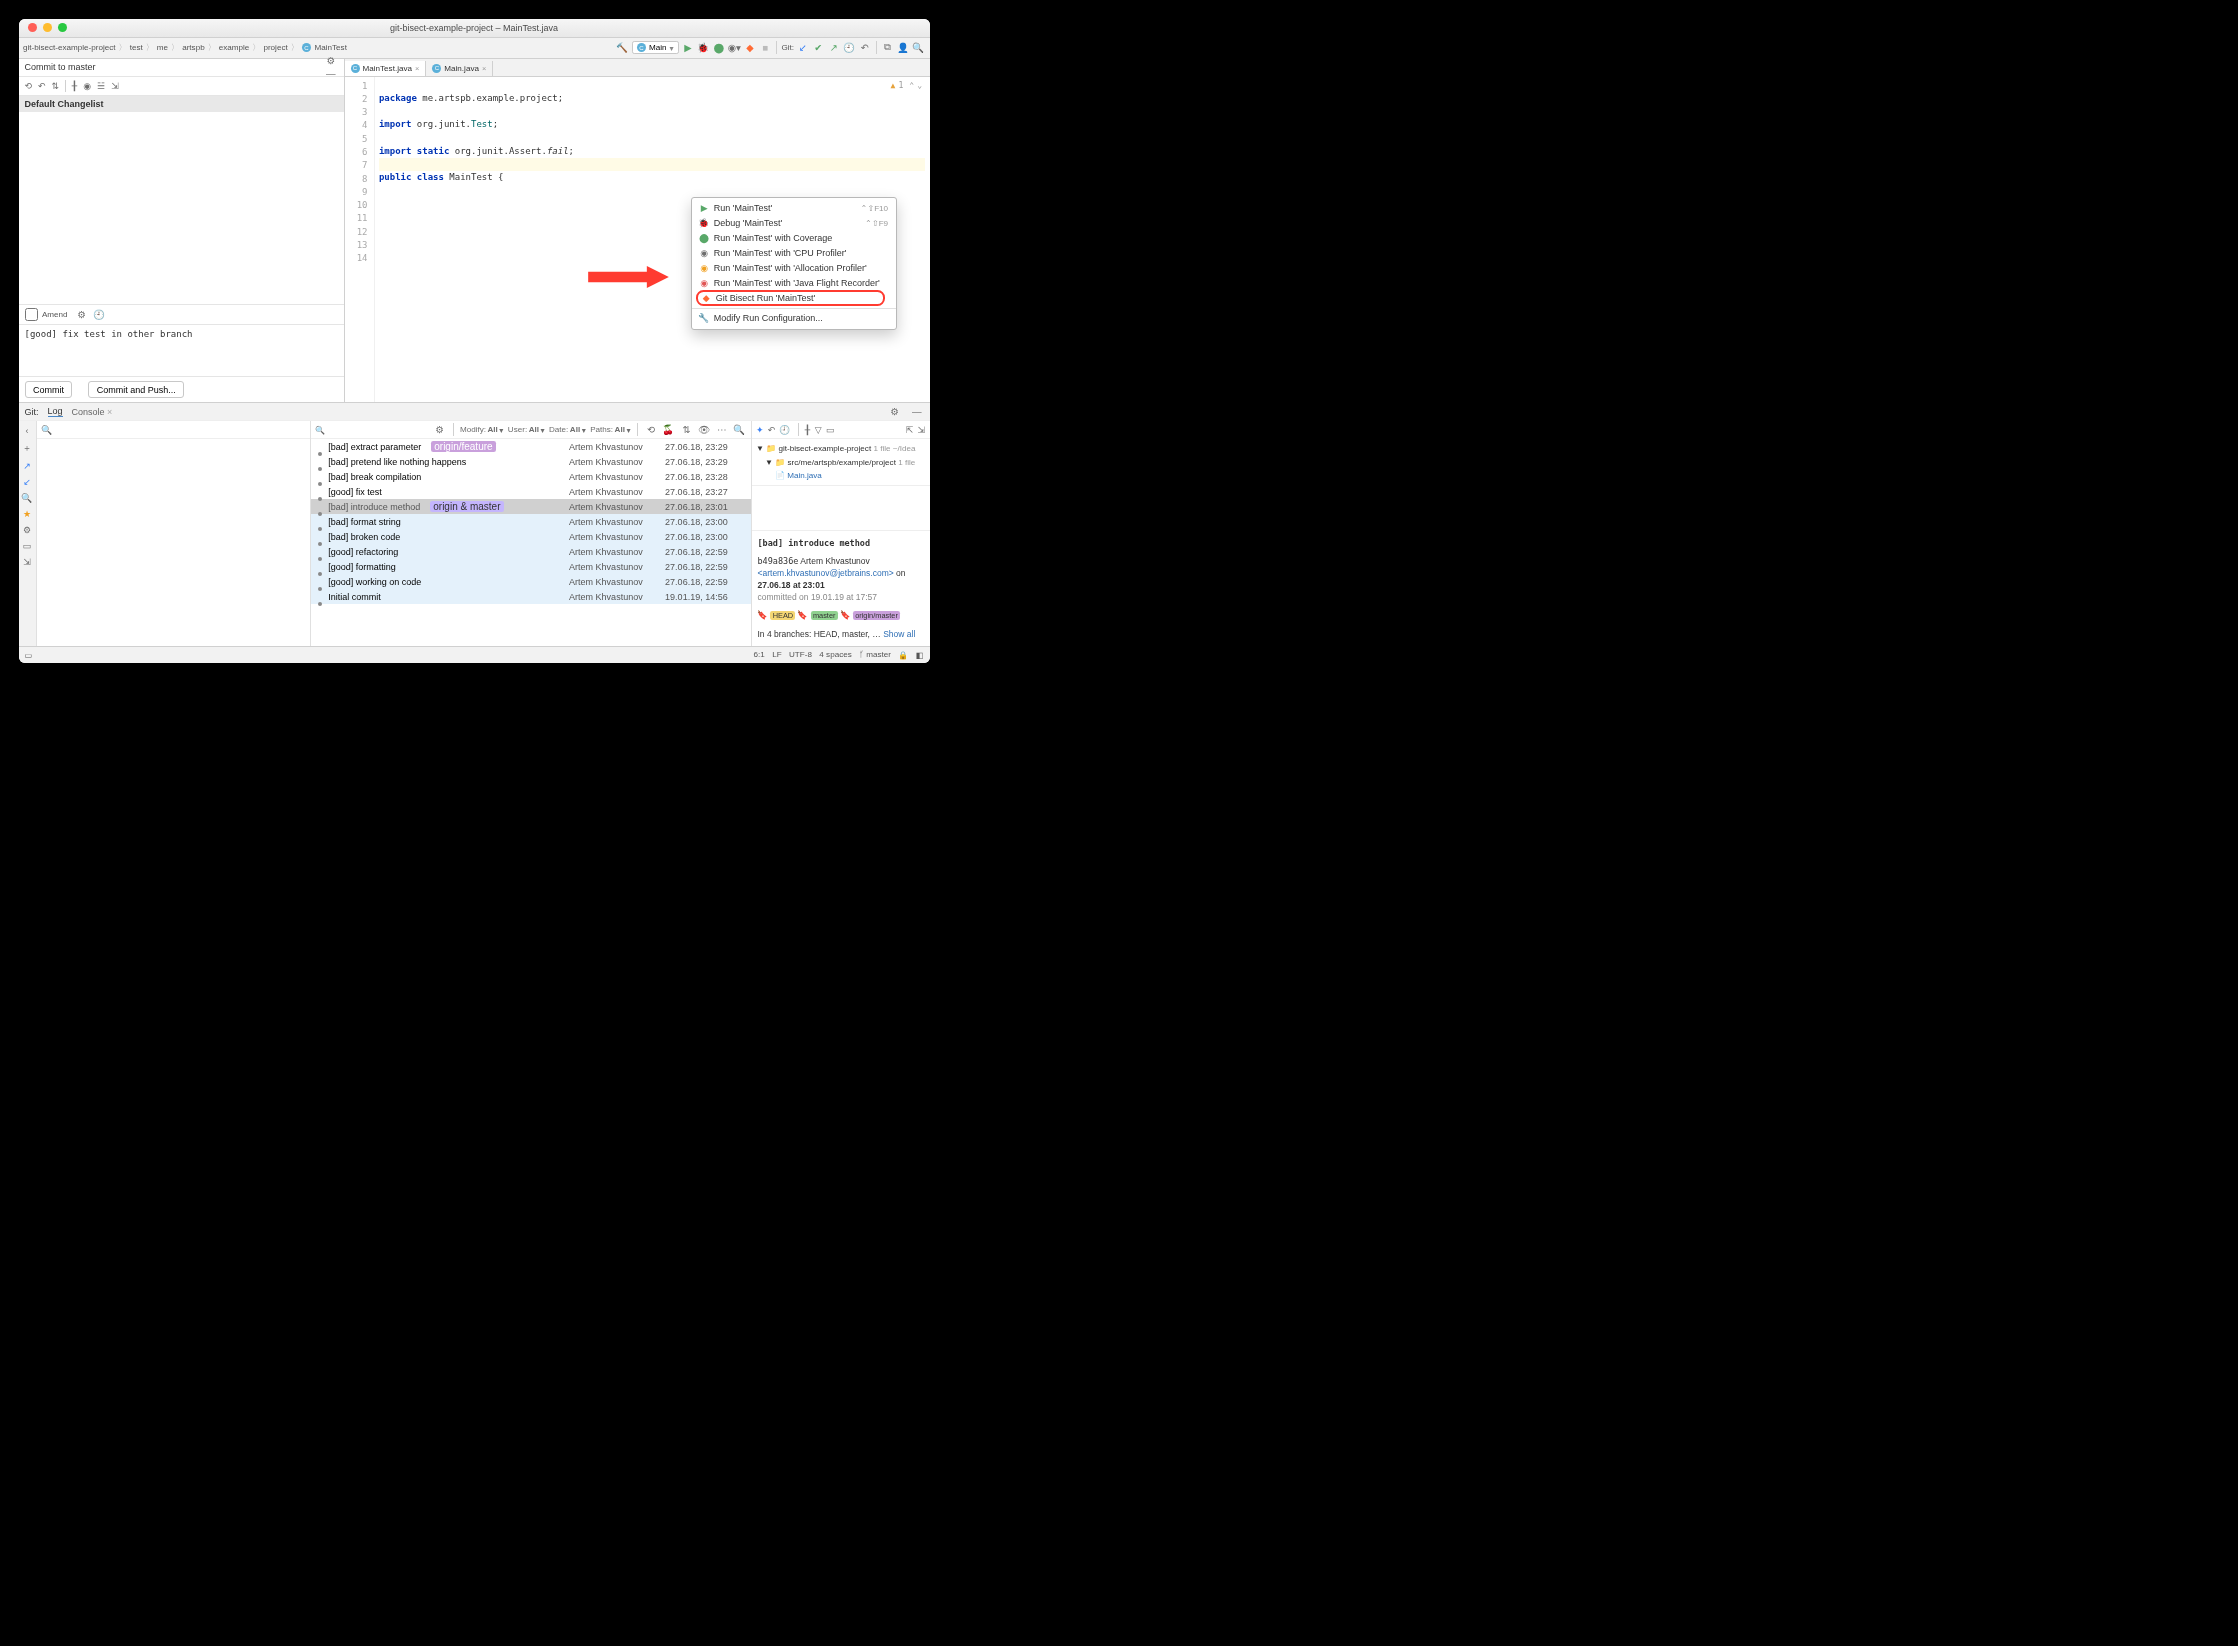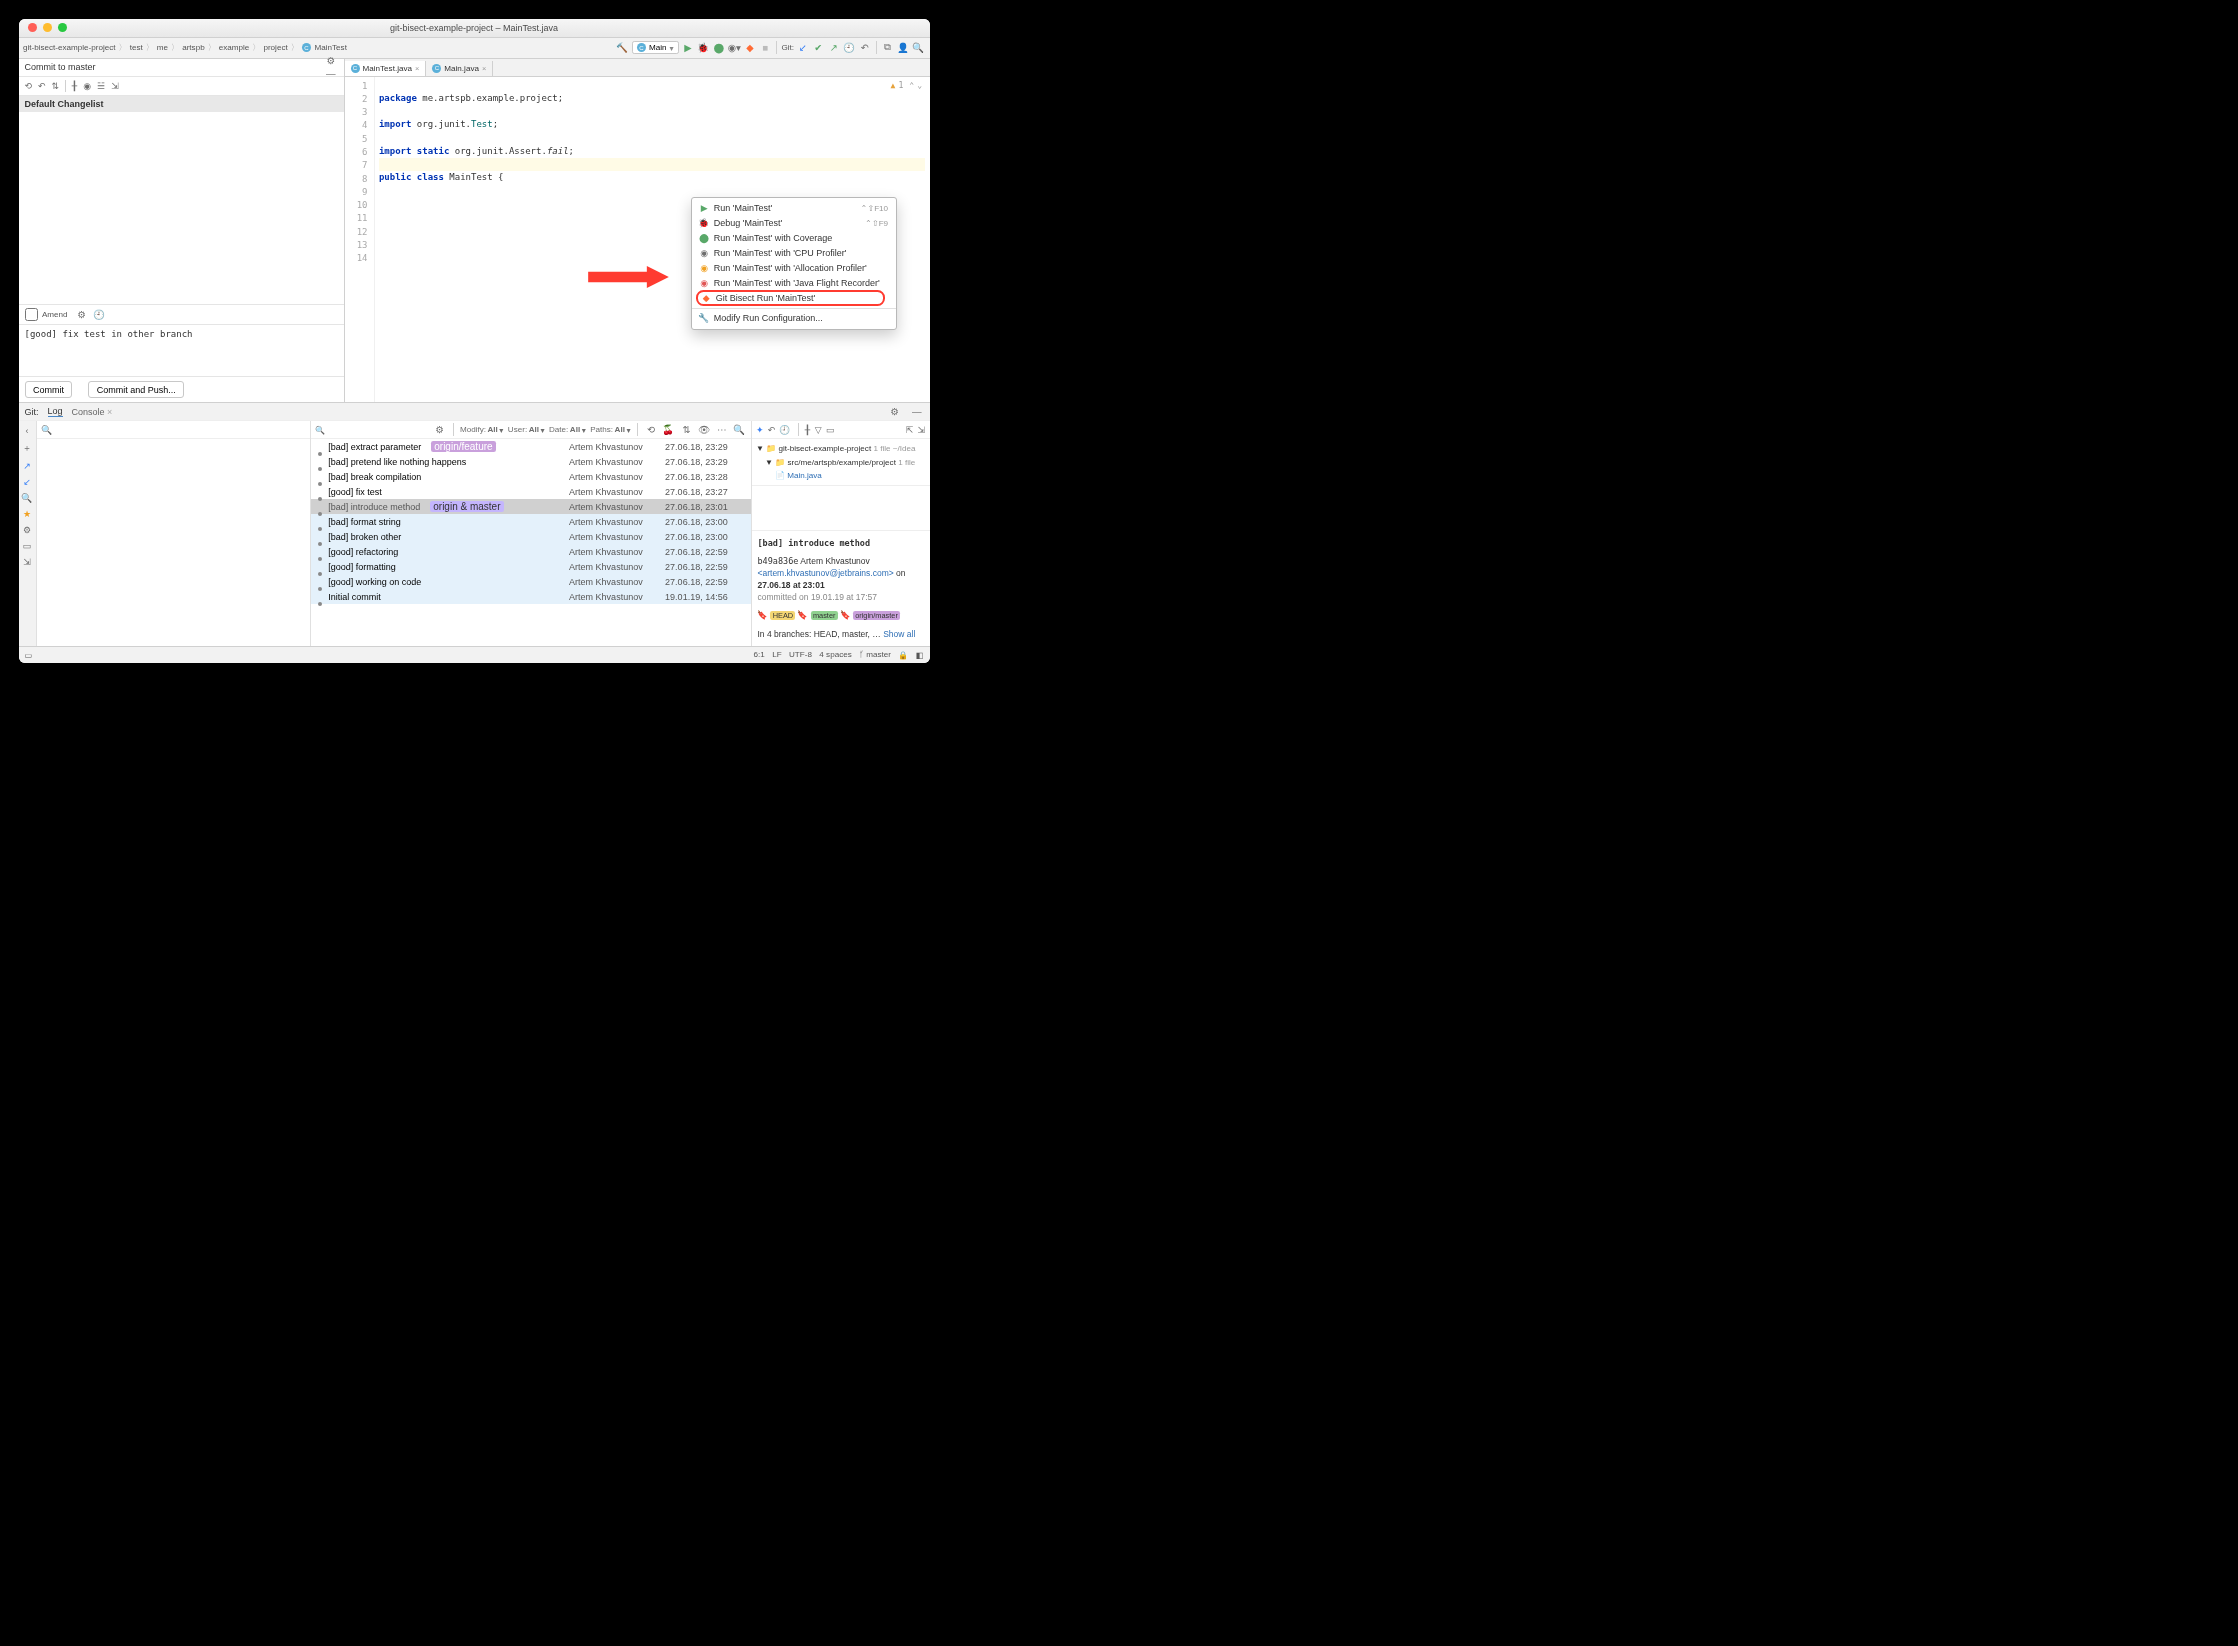--- a/index.html
+++ b/index.html
@@ -376,21 +376,21 @@
                   <span class="node"></span>
                 </span>
                 <span class="c-msg">[bad] format string</span>
                 <span class="c-author">Artem Khvastunov</span>
                 <span class="c-date">27.06.18, 23:00</span>
               </div>
               <div class="commit-row hl">
                 <span class="graph">
                   <span class="node"></span>
                 </span>
-                <span class="c-msg">[bad] broken other</span>
+                <span class="c-msg">[bad] broken code</span>
                 <span class="c-author">Artem Khvastunov</span>
                 <span class="c-date">27.06.18, 23:00</span>
               </div>
               <div class="commit-row hl">
                 <span class="graph">
                   <span class="node"></span>
                 </span>
                 <span class="c-msg">[good] refactoring</span>
                 <span class="c-author">Artem Khvastunov</span>
                 <span class="c-date">27.06.18, 22:59</span>

